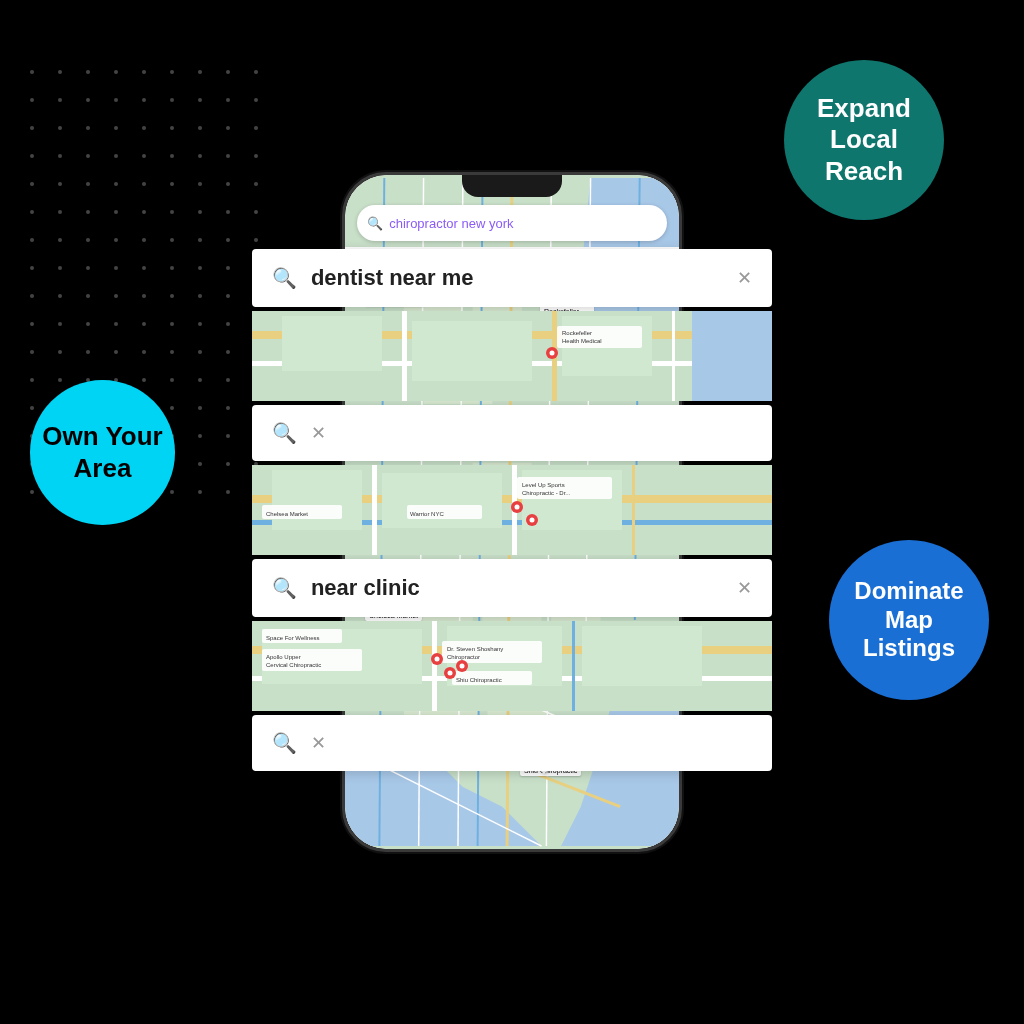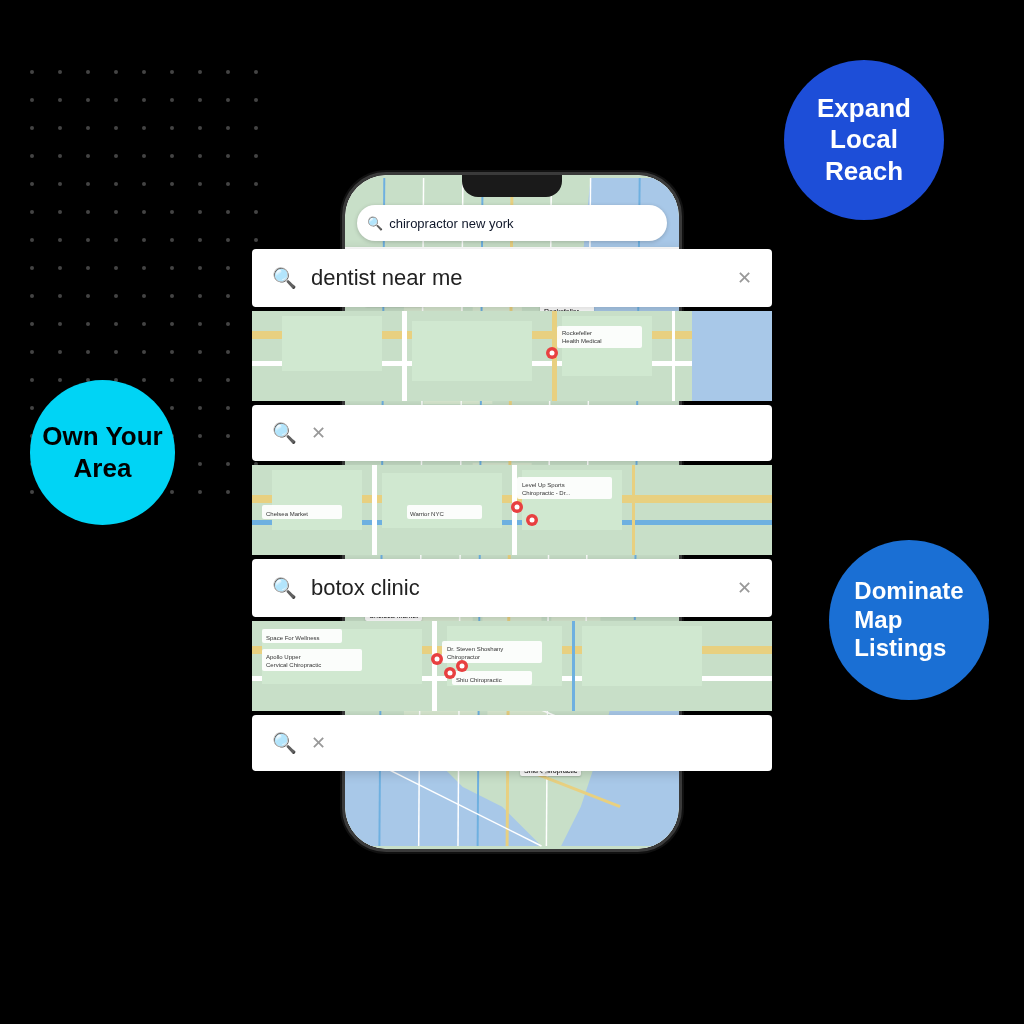--- a/index.html
+++ b/index.html
@@ -103,21 +103,21 @@
       gap: 6px;
       box-shadow: 0 1px 4px rgba(0,0,0,0.2);
       z-index: 5;
     }
     .phone-search-icon {
       color: #888;
       font-size: 13px;
     }
     .phone-search-text {
       font-size: 13px;
-      color: #0f172a;
+      color: #8b5cf6;
     }
 
     
     .phone-tabs {
       position: absolute;
       top: 72px;
       left: 0;
       right: 0;
       height: 28px;
       background: #fff;
@@ -169,21 +169,21 @@
 
     .sb-icon {
       font-size: 20px;
       color: #555;
       flex-shrink: 0;
     }
     .sb-text {
       font-size: 22px;
       color: #222;
       flex: 1;
-      font-weight: 400;
+      font-weight: 700;
     }
     .sb-close {
       color: #999;
       font-size: 18px;
       flex-shrink: 0;
     }
 
     
     .map-strip {
       height: 90px;
@@ -236,21 +236,21 @@
       color: #000;
       line-height: 1.2;
     }
 
     .circle-expand {
       position: absolute;
       right: 80px;
       top: 60px;
       width: 160px;
       height: 160px;
-      background: #1d4ed8;
+      background: #0f766e;
       border-radius: 50%;
       display: flex;
       align-items: center;
       justify-content: center;
       z-index: 30;
     }
     .circle-expand-text {
       text-align: center;
       font-size: 26px;
       font-weight: 800;
@@ -265,20 +265,21 @@
       width: 160px;
       height: 160px;
       background: #1a6fd4;
       border-radius: 50%;
       display: flex;
       align-items: center;
       justify-content: center;
       z-index: 30;
     }
     .circle-dominate-text {
+      text-align: center;
       font-size: 24px;
       font-weight: 800;
       color: #fff;
       line-height: 1.2;
     }
 
     
     .road-svg {
       position: absolute;
       top: 0; left: 0; width: 100%; height: 100%;
@@ -624,21 +625,21 @@
 
       <circle cx="265" cy="42" r="6" fill="#e84040"></circle>
       <circle cx="265" cy="42" r="2.5" fill="#fff"></circle>
       <circle cx="280" cy="55" r="6" fill="#e84040"></circle>
       <circle cx="280" cy="55" r="2.5" fill="#fff"></circle>
     </svg>
   </div>
 
   <div class="search-bar-float">
     <span class="sb-icon">🔍</span>
-    <span class="sb-text">botox clinic</span>
+    <span class="sb-text">near clinic</span>
     <span class="sb-close">✕</span>
   </div>
 
   <div class="map-strip" style="width:520px;">
     <svg viewBox="0 0 520 90" style="position:absolute;top:0;left:0;width:100%;height:100%;">
       <rect width="520" height="90" fill="#c8dfc8"></rect>
       <rect x="0" y="25" width="520" height="8" fill="#e8d080"></rect>
       <rect x="0" y="55" width="520" height="5" fill="#fff"></rect>
       <rect x="180" y="0" width="5" height="90" fill="#fff"></rect>
       <rect x="320" y="0" width="3" height="90" fill="#6eb0e0"></rect>

